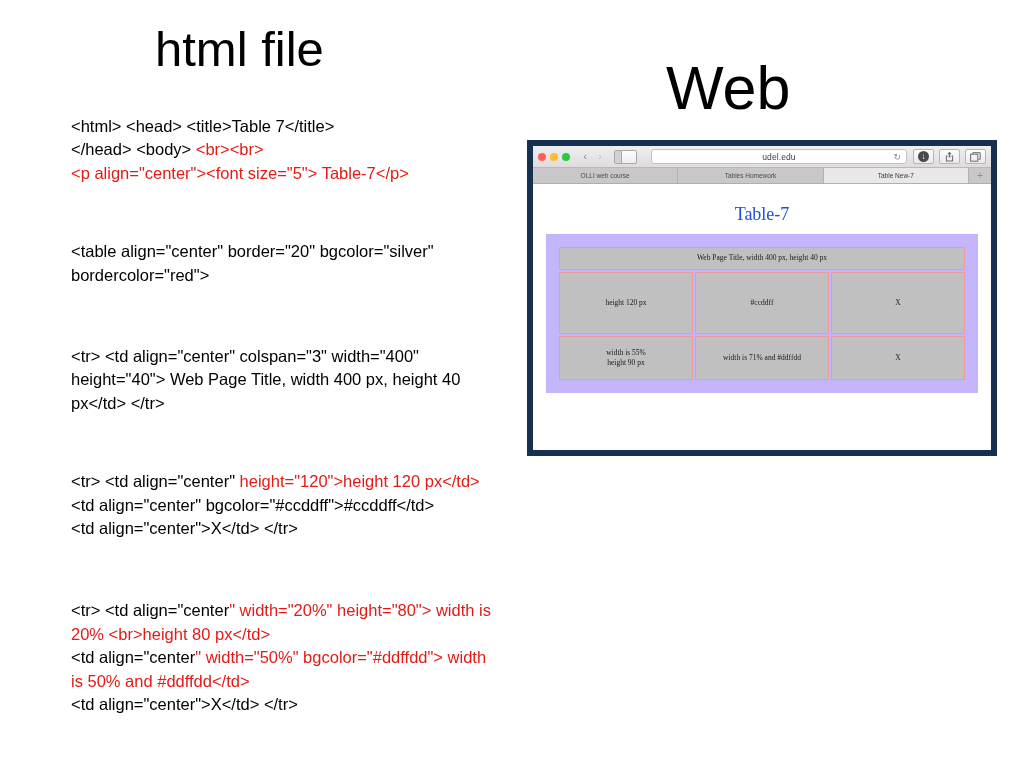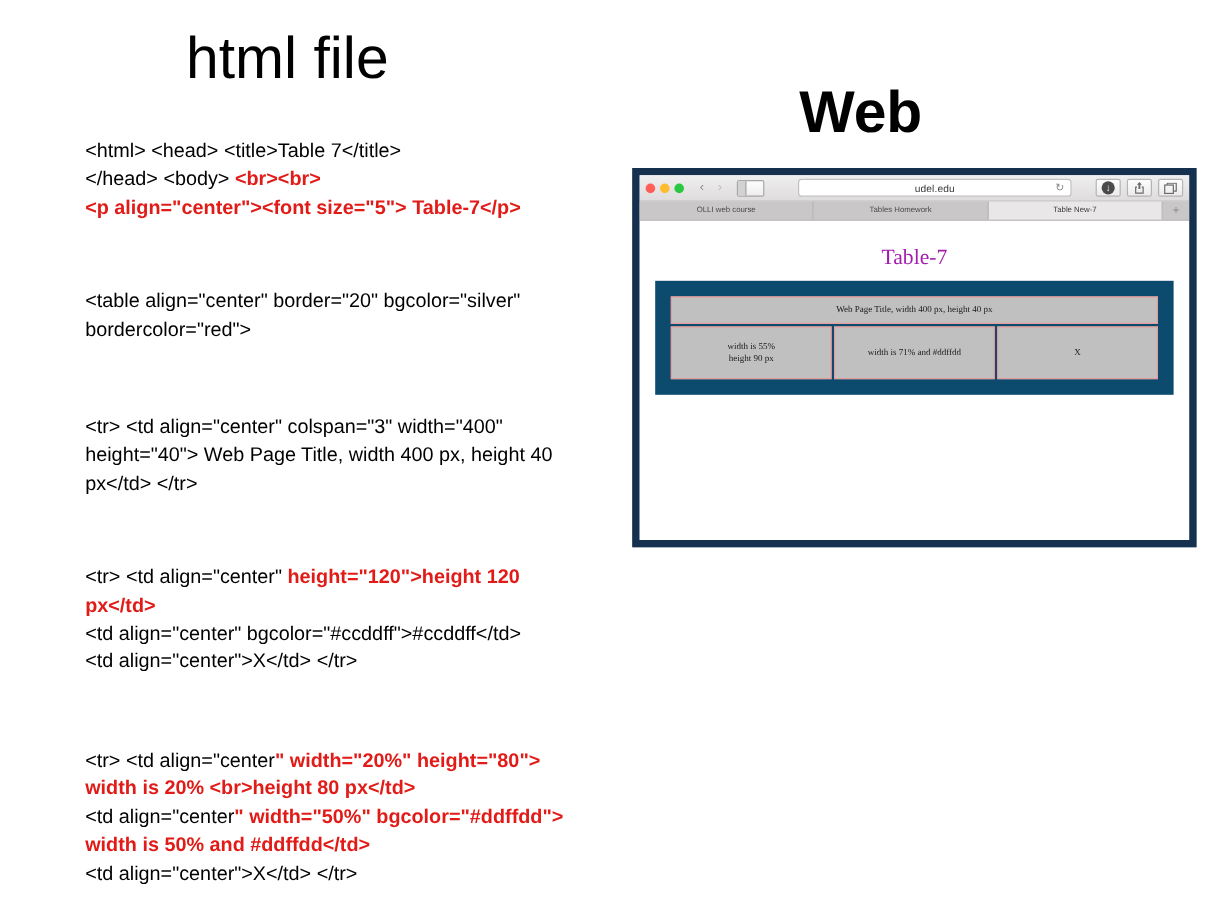--- a/index.html
+++ b/index.html
@@ -23,25 +23,25 @@
     top: 25px;
     font-size: 49px;
     line-height: 1.0;
     color: #000000;
     font-weight: 400;
     white-space: nowrap;
   }
   .heading-web {
     position: absolute;
     left: 666px;
-    top: 70px;
-    font-size: 49px;
+    top: 58px;
+    font-size: 61px;
     line-height: 1.0;
     color: #000000;
-    font-weight: 700;
+    font-weight: 400;
     white-space: nowrap;
   }
 
   
   .code-block {
     position: absolute;
     left: 55px;
     top: 99px;
     width: 452px;
     font-size: 16.5px;
@@ -50,21 +50,21 @@
     font-weight: 400;
   }
   .code-para { margin: 16px; }
   .spacer-1 { height: 23px; }
   .spacer-2 { height: 26px; }
   .spacer-3 { height: 23px; }
   .spacer-4 { height: 27px; }
   .spacer-5 { height: 27px; }
   .red {
     color: #e11b17;
-    font-weight: bold;
+    font-weight: normal;
   }
 
   
   .browser-frame {
     position: absolute;
     left: 527px;
     top: 140px;
     width: 470px;
     height: 316px;
     background: #16314f;
@@ -137,21 +137,21 @@
     flex: 1 1 auto;
     height: 15px;
     background: #ffffff;
     border: 1px solid #c3c1c1;
     border-radius: 3px;
     box-sizing: border-box;
     display: flex;
     align-items: center;
     justify-content: center;
     position: relative;
-    margin: 0 20px;
+    margin: 0 6px;
   }
   .url-text {
     font-size: 8.5px;
     color: #3a3a3a;
     letter-spacing: .1px;
   }
   .reload-icon {
     position: absolute;
     right: 5px;
     top: 50%;
@@ -217,28 +217,28 @@
     flex: 1 1 auto;
     background: #ffffff;
     padding: 10px 13px 12px 13px;
     box-sizing: border-box;
     overflow: hidden;
   }
   .page-title {
     text-align: center;
     font-family: "Liberation Serif", serif;
     font-size: 18px;
-    color: #a21caf;
+    color: #1d4ed8;
     margin: 11px 0 11px 0;
     line-height: 1;
   }
 
   
   .demo-table-wrap {
-    background: #0c4a6e;
+    background: #c4b5fd;
     padding: 11px;
     box-sizing: border-box;
   }
   table.demo-table {
     width: 100%;
     border-collapse: separate;
     border-spacing: 2px;
     table-layout: fixed;
     font-family: "Liberation Serif", serif;
   }
@@ -329,20 +329,25 @@
     <div class="page-content">
       <div class="page-title">Table-7</div>
 
       <div class="demo-table-wrap">
         <table class="demo-table">
           <tbody>
               <tr>
             <td class="title-cell" colspan="3">Web Page Title, width 400 px, height 40 px</td>
           </tr>
           <tr>
+            <td class="h120">height 120 px</td>
+            <td class="blue">#ccddff</td>
+            <td class="xcell">X</td>
+          </tr>
+          <tr>
             <td class="h80">
               <span>width is 55%</span><br>
               <span>height 90 px</span>
             </td>
             <td class="green">width is 71% and #ddffdd</td>
             <td class="xcell">X</td>
           </tr>
         </tbody>
           </table>
       </div>

